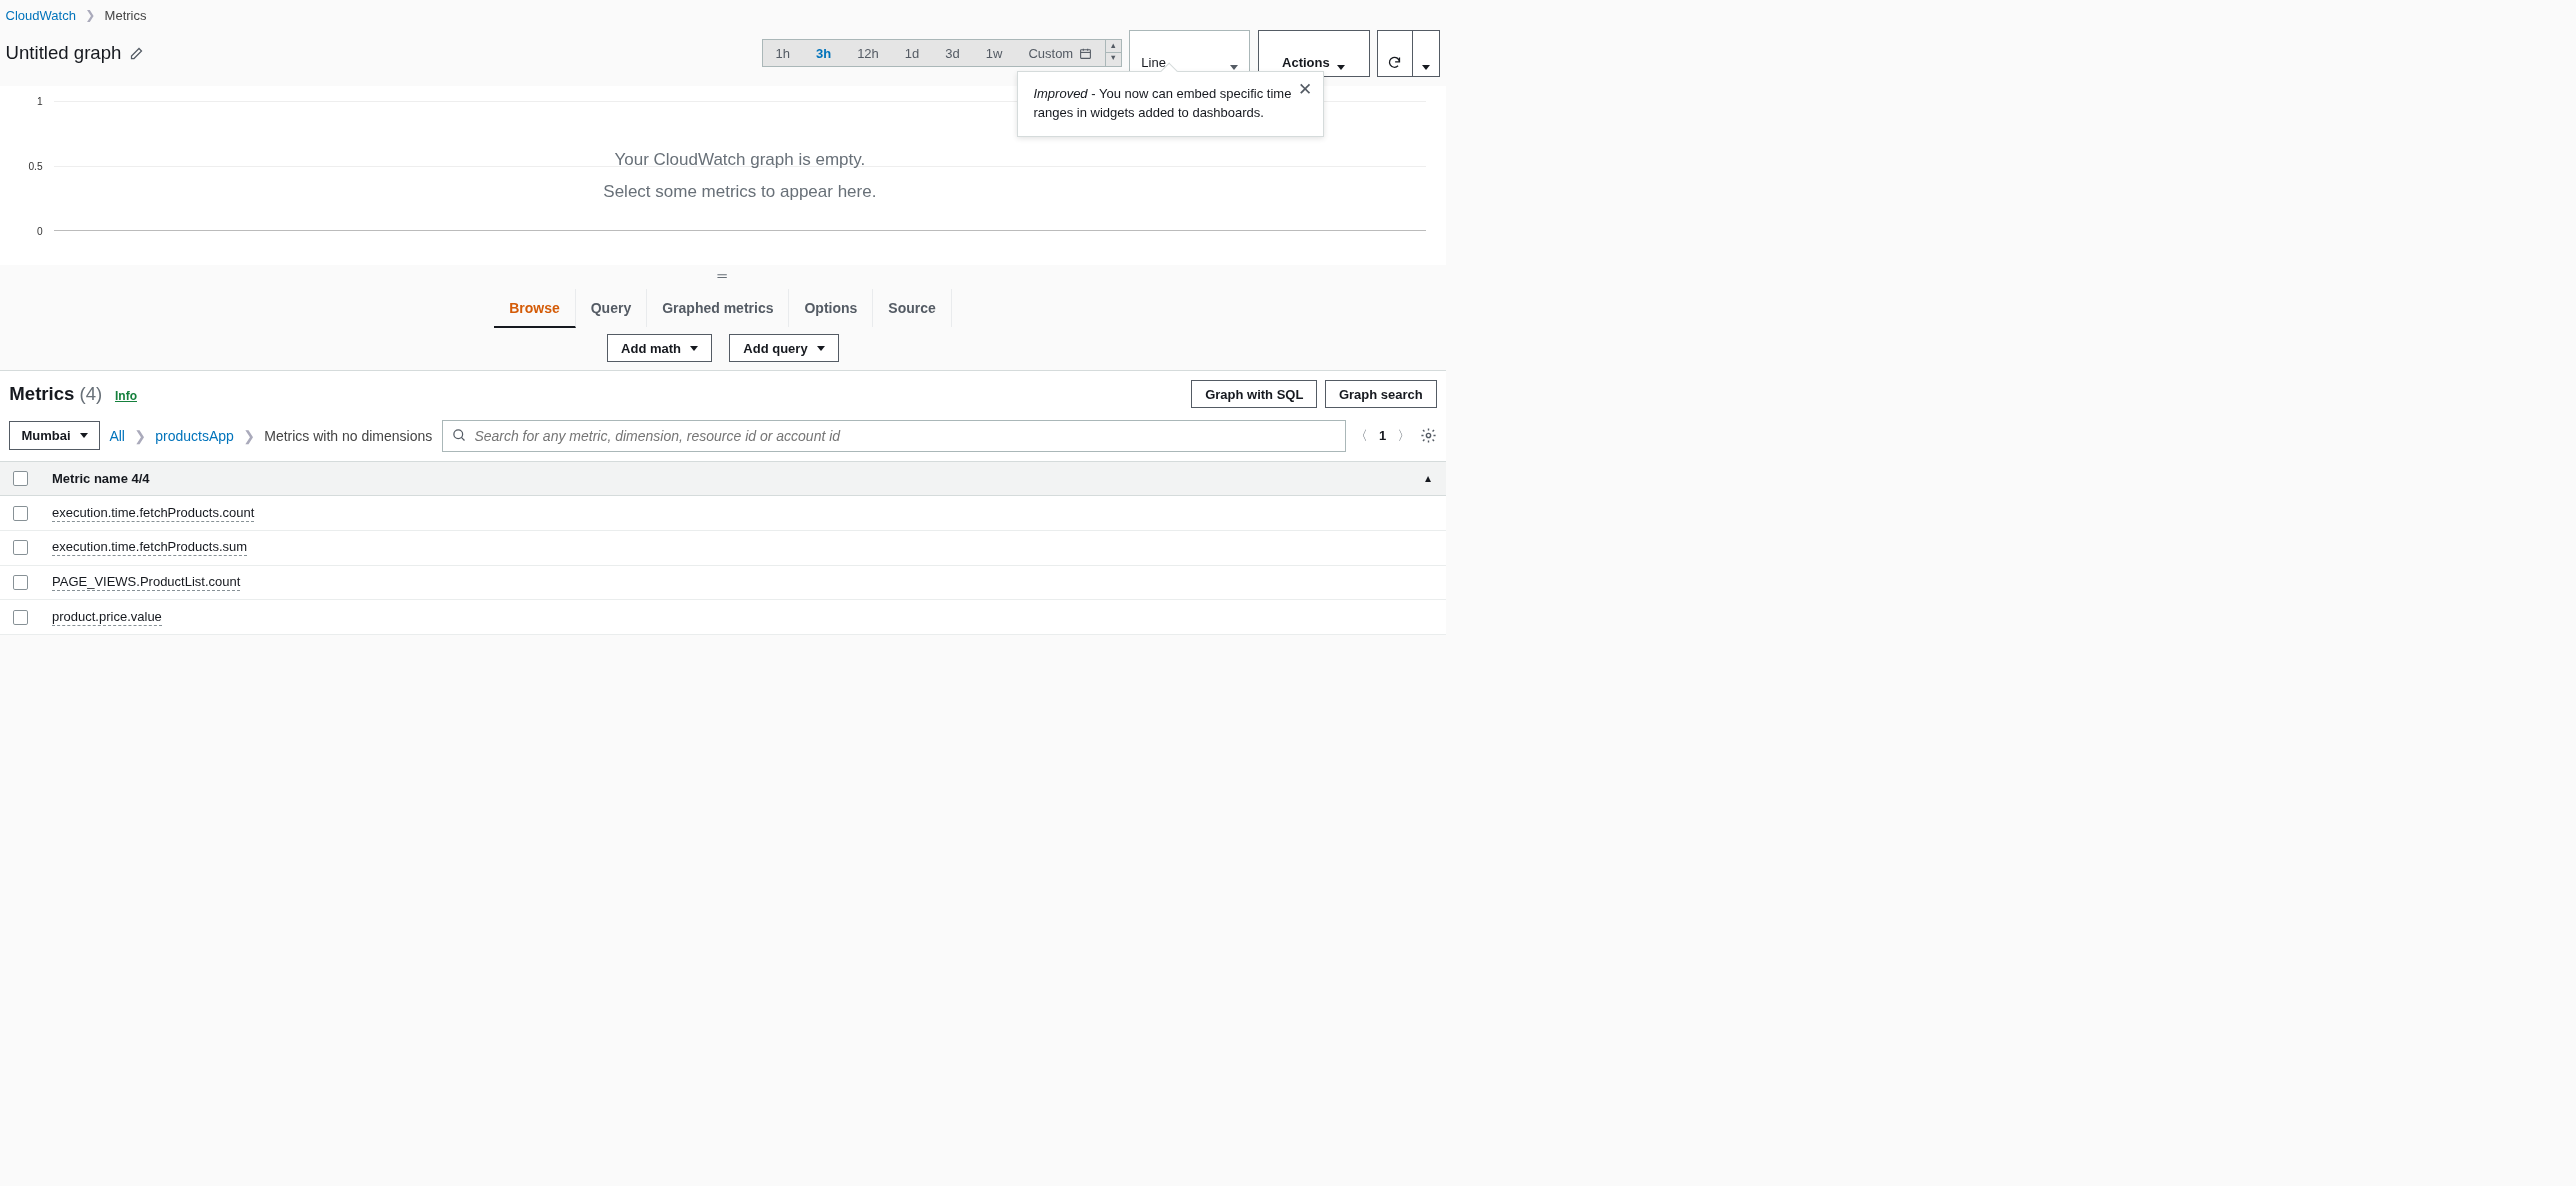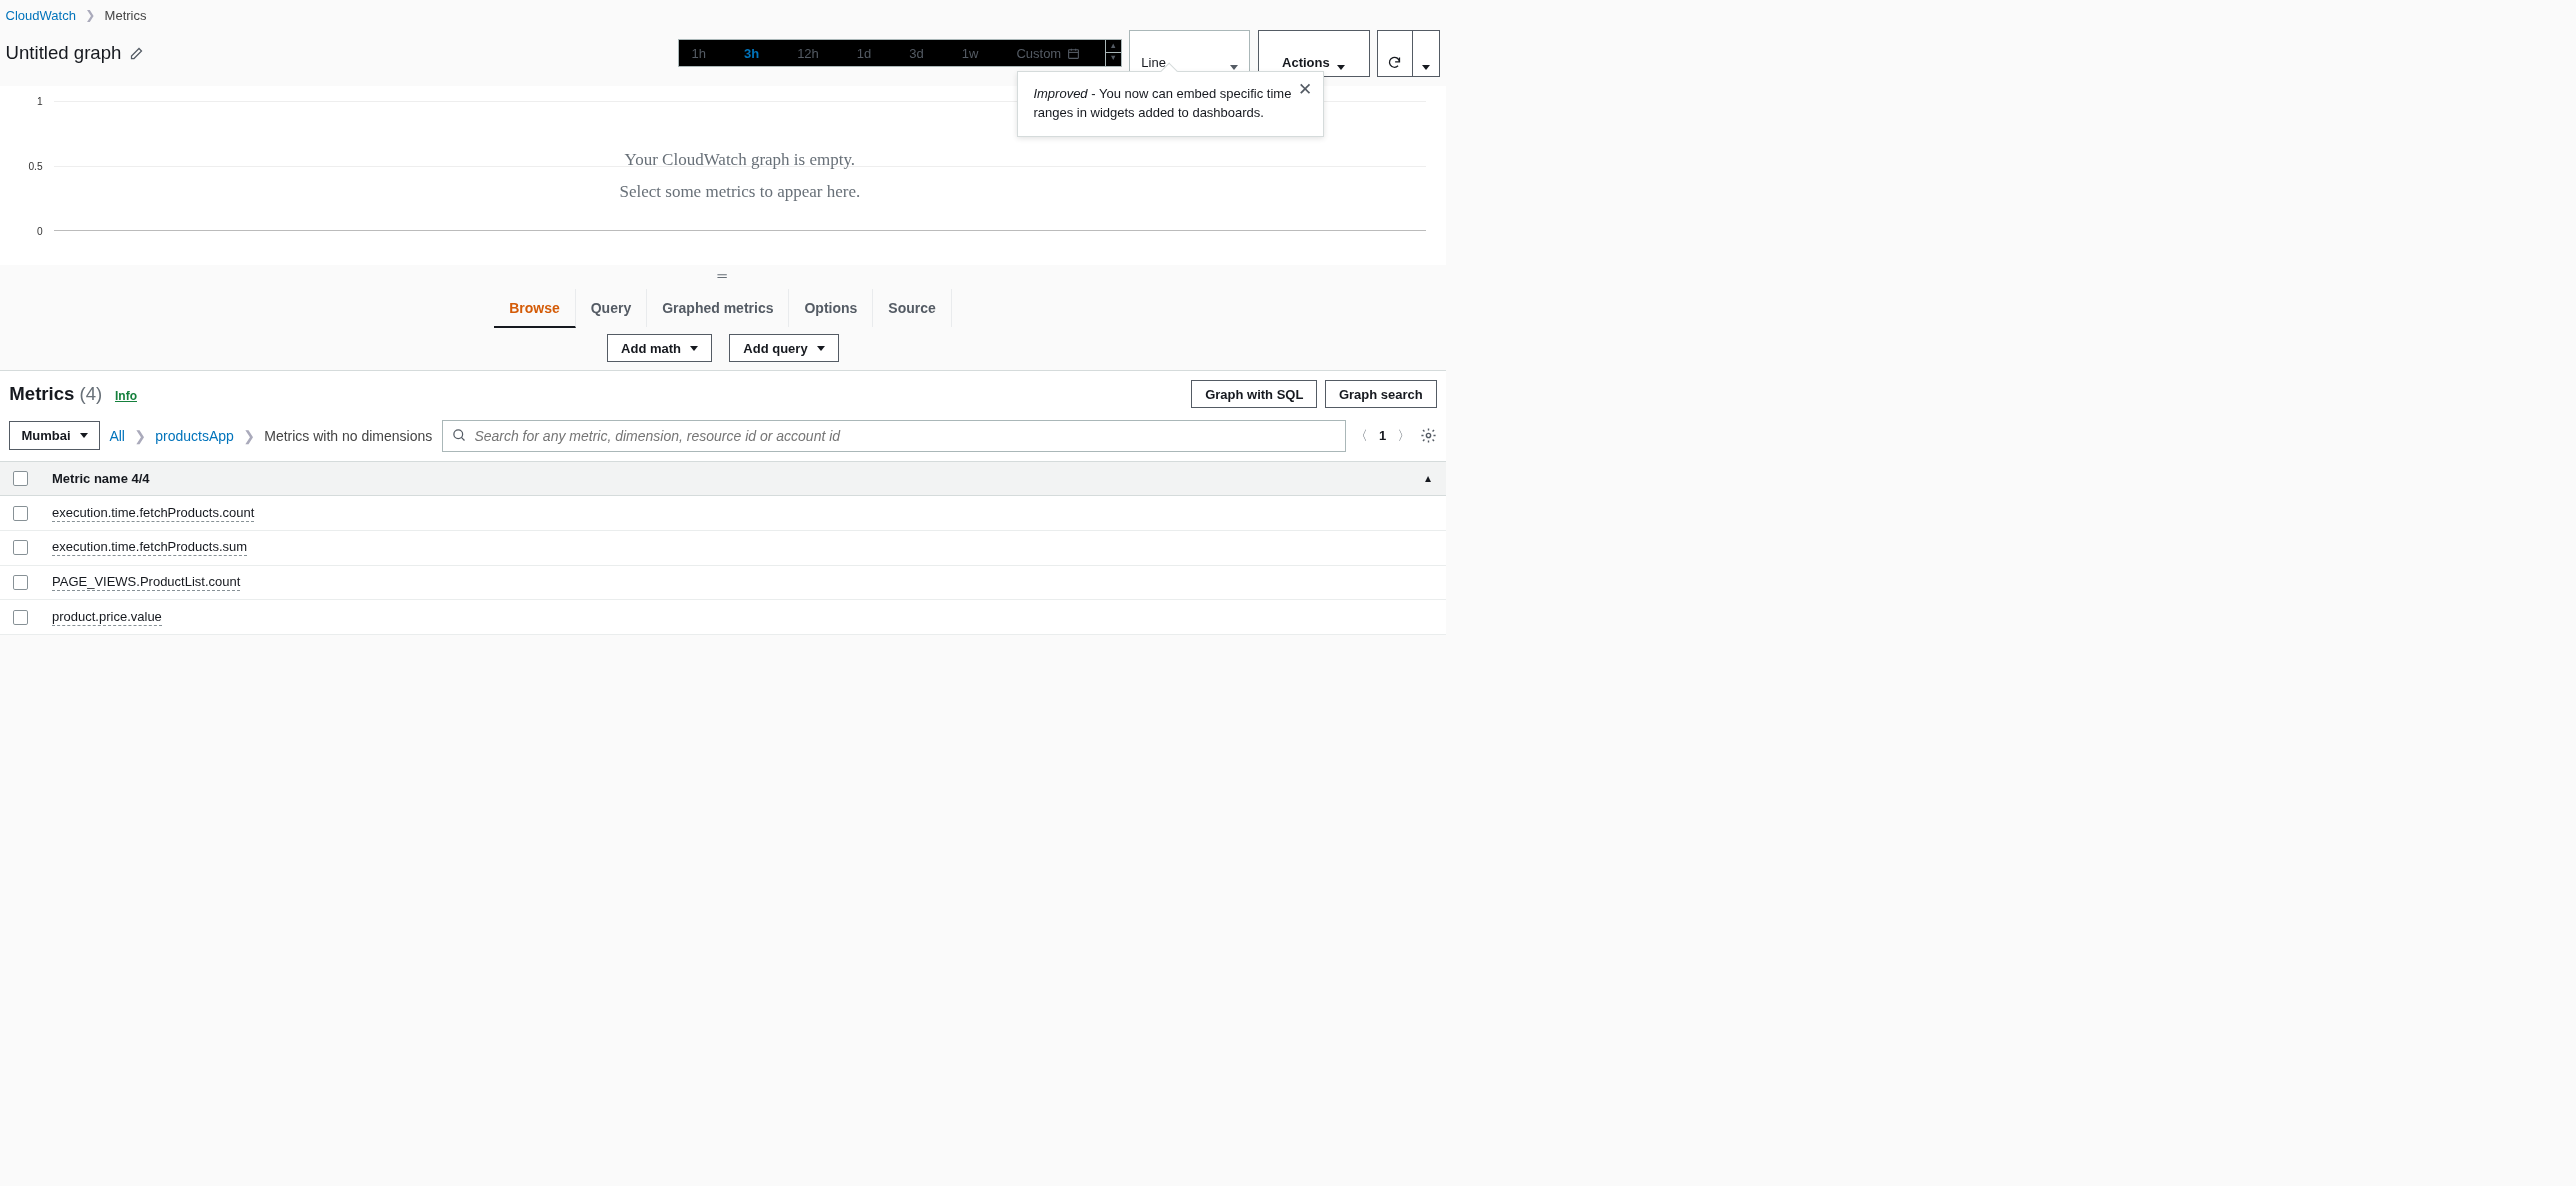--- a/index.html
+++ b/index.html
@@ -30,22 +30,21 @@
     padding: 3.7px 5.6px 9.3px;
   }
   .title-wrap { display: flex; align-items: center; gap: 7.5px; }
   .graph-title { font-size: 18.6px; font-weight: 400; color: #16191f; }
   .edit-icon svg { width: 15px; height: 15px; stroke: #545b64; fill: none; }
 
   .controls { display: flex; align-items: center; gap: 7.5px; position: relative; }
   .time-range {
     display: flex;
     border: 0.9px solid #aab7b8;
-    background: #000000;
-    gap: 12px;
+    background: #e5e5e5;
   }
   .time-btn {
     padding: 5.6px 13px;
     font-size: 13px;
     color: #545b64;
     cursor: pointer;
     border: none;
     background: none;
   }
   .time-btn.active { color: #0073bb; font-weight: 700; }
@@ -118,21 +117,21 @@
     font-size: 10.2px; color: #333;
   }
   .y-tick { position: absolute; right: 5.6px; transform: translateY(-50%); }
   .plot {
     position: absolute; left: 43px; right: 9.3px; top: 0; bottom: 28px;
     border-bottom: 0.9px solid #bbb;
   }
   .grid-line { position: absolute; left: 0; right: 0; border-top: 0.9px solid #eee; }
   .empty-msg {
     position: absolute; left: 0; right: 0; top: 43px;
-    text-align: center; color: #687078; font-size: 17px; line-height: 1.9; font-family: Liberation Serif, serif;
+    text-align: center; color: #687078; font-size: 17px; line-height: 1.9;
   }
   .x-axis {
     position: absolute; left: 43px; right: 9.3px; bottom: 0; height: 24px;
     font-size: 10.2px; color: #333;
   }
   .x-tick { position: absolute; top: 5.6px; transform: translateX(-50%); }
 
   
   .drag-handle {
     text-align: center; padding: 3.7px 0 5.6px;

